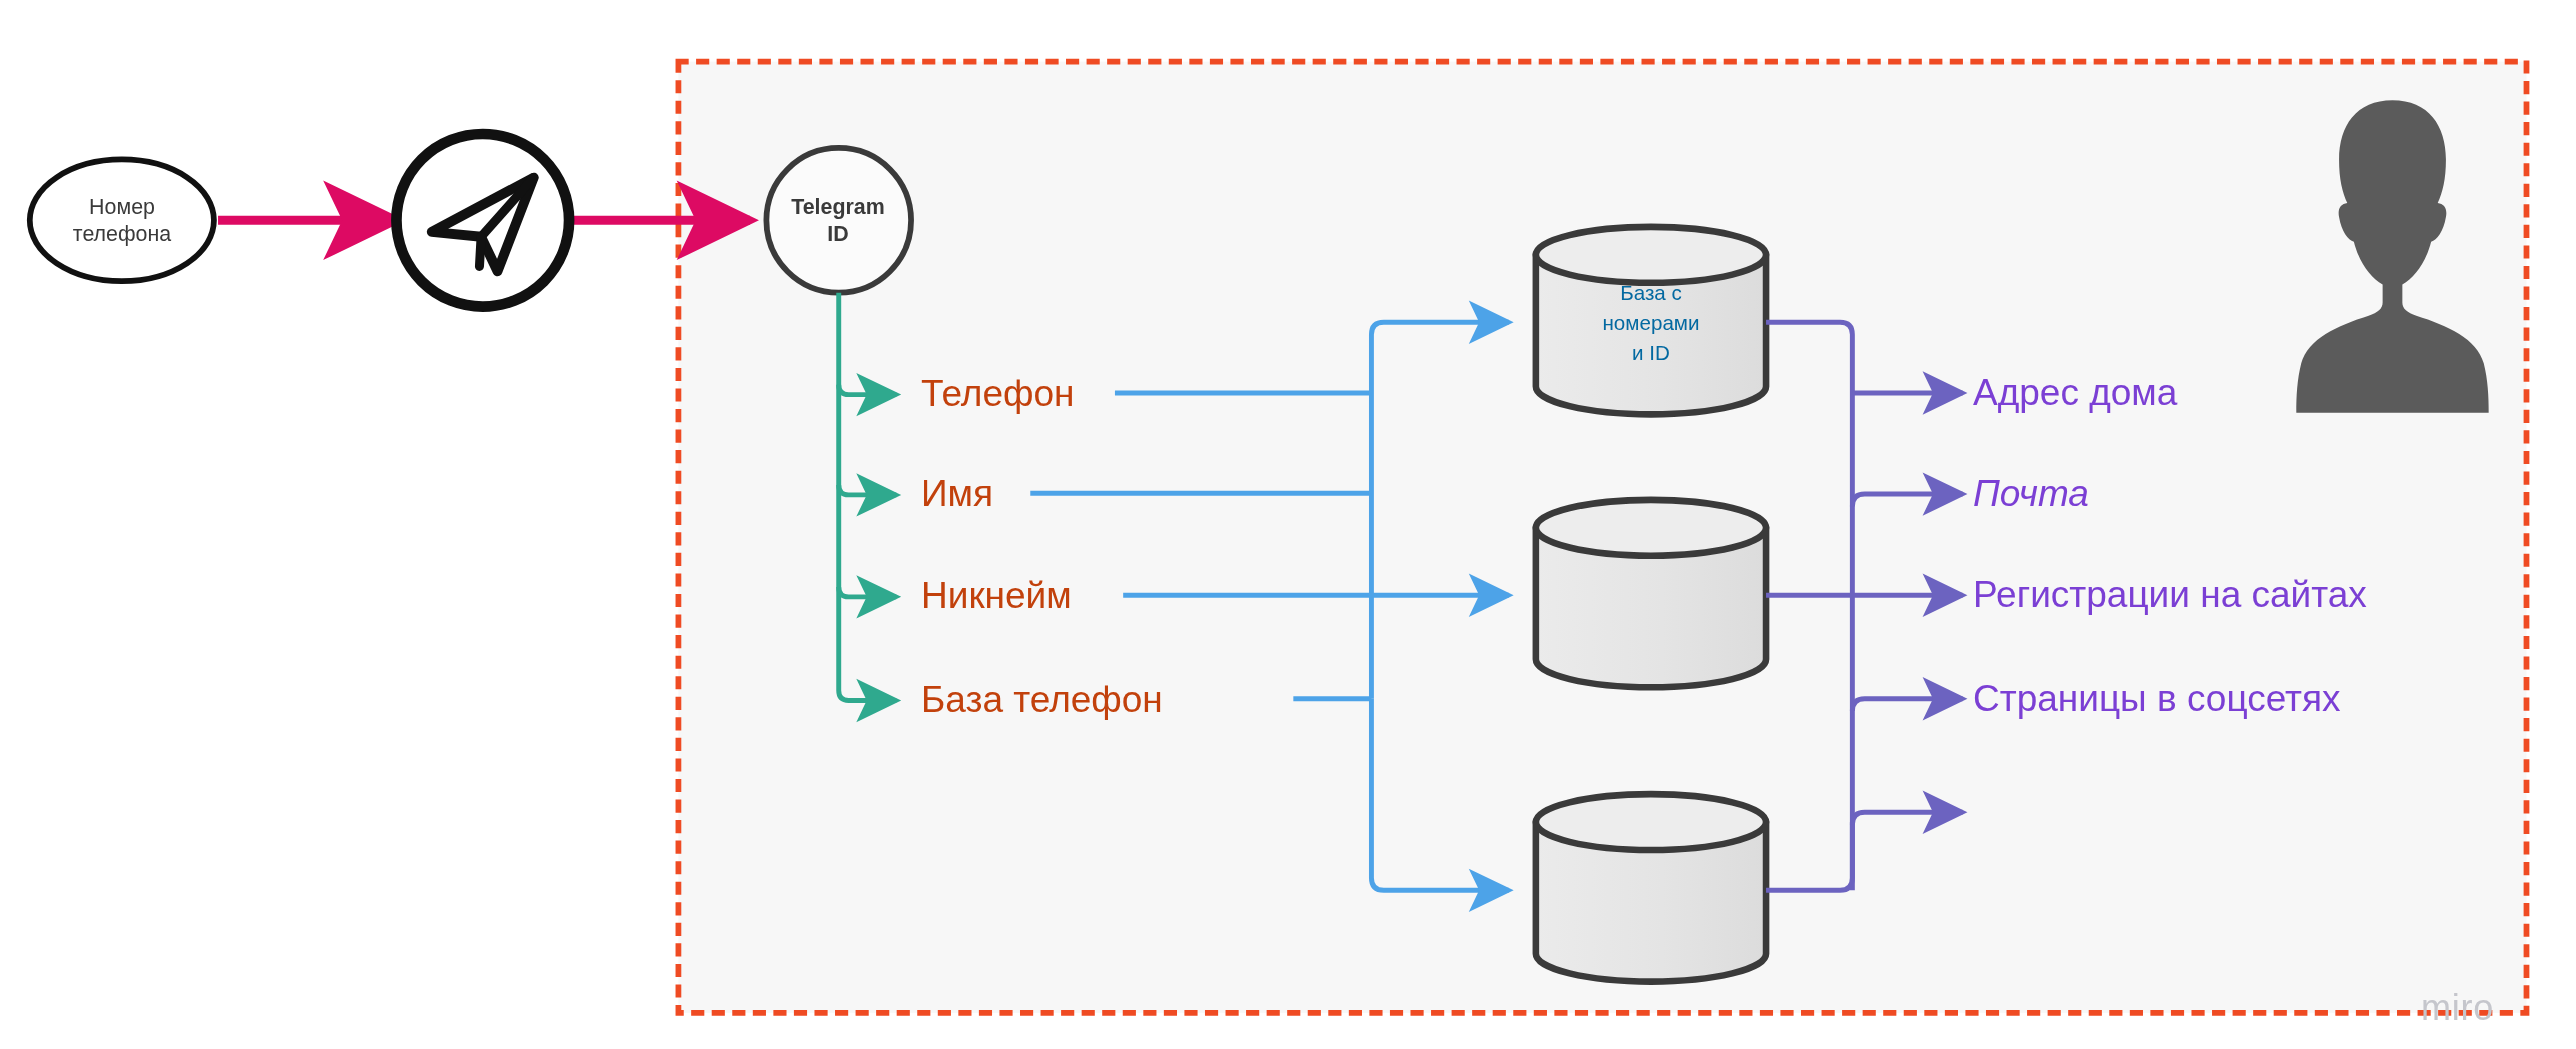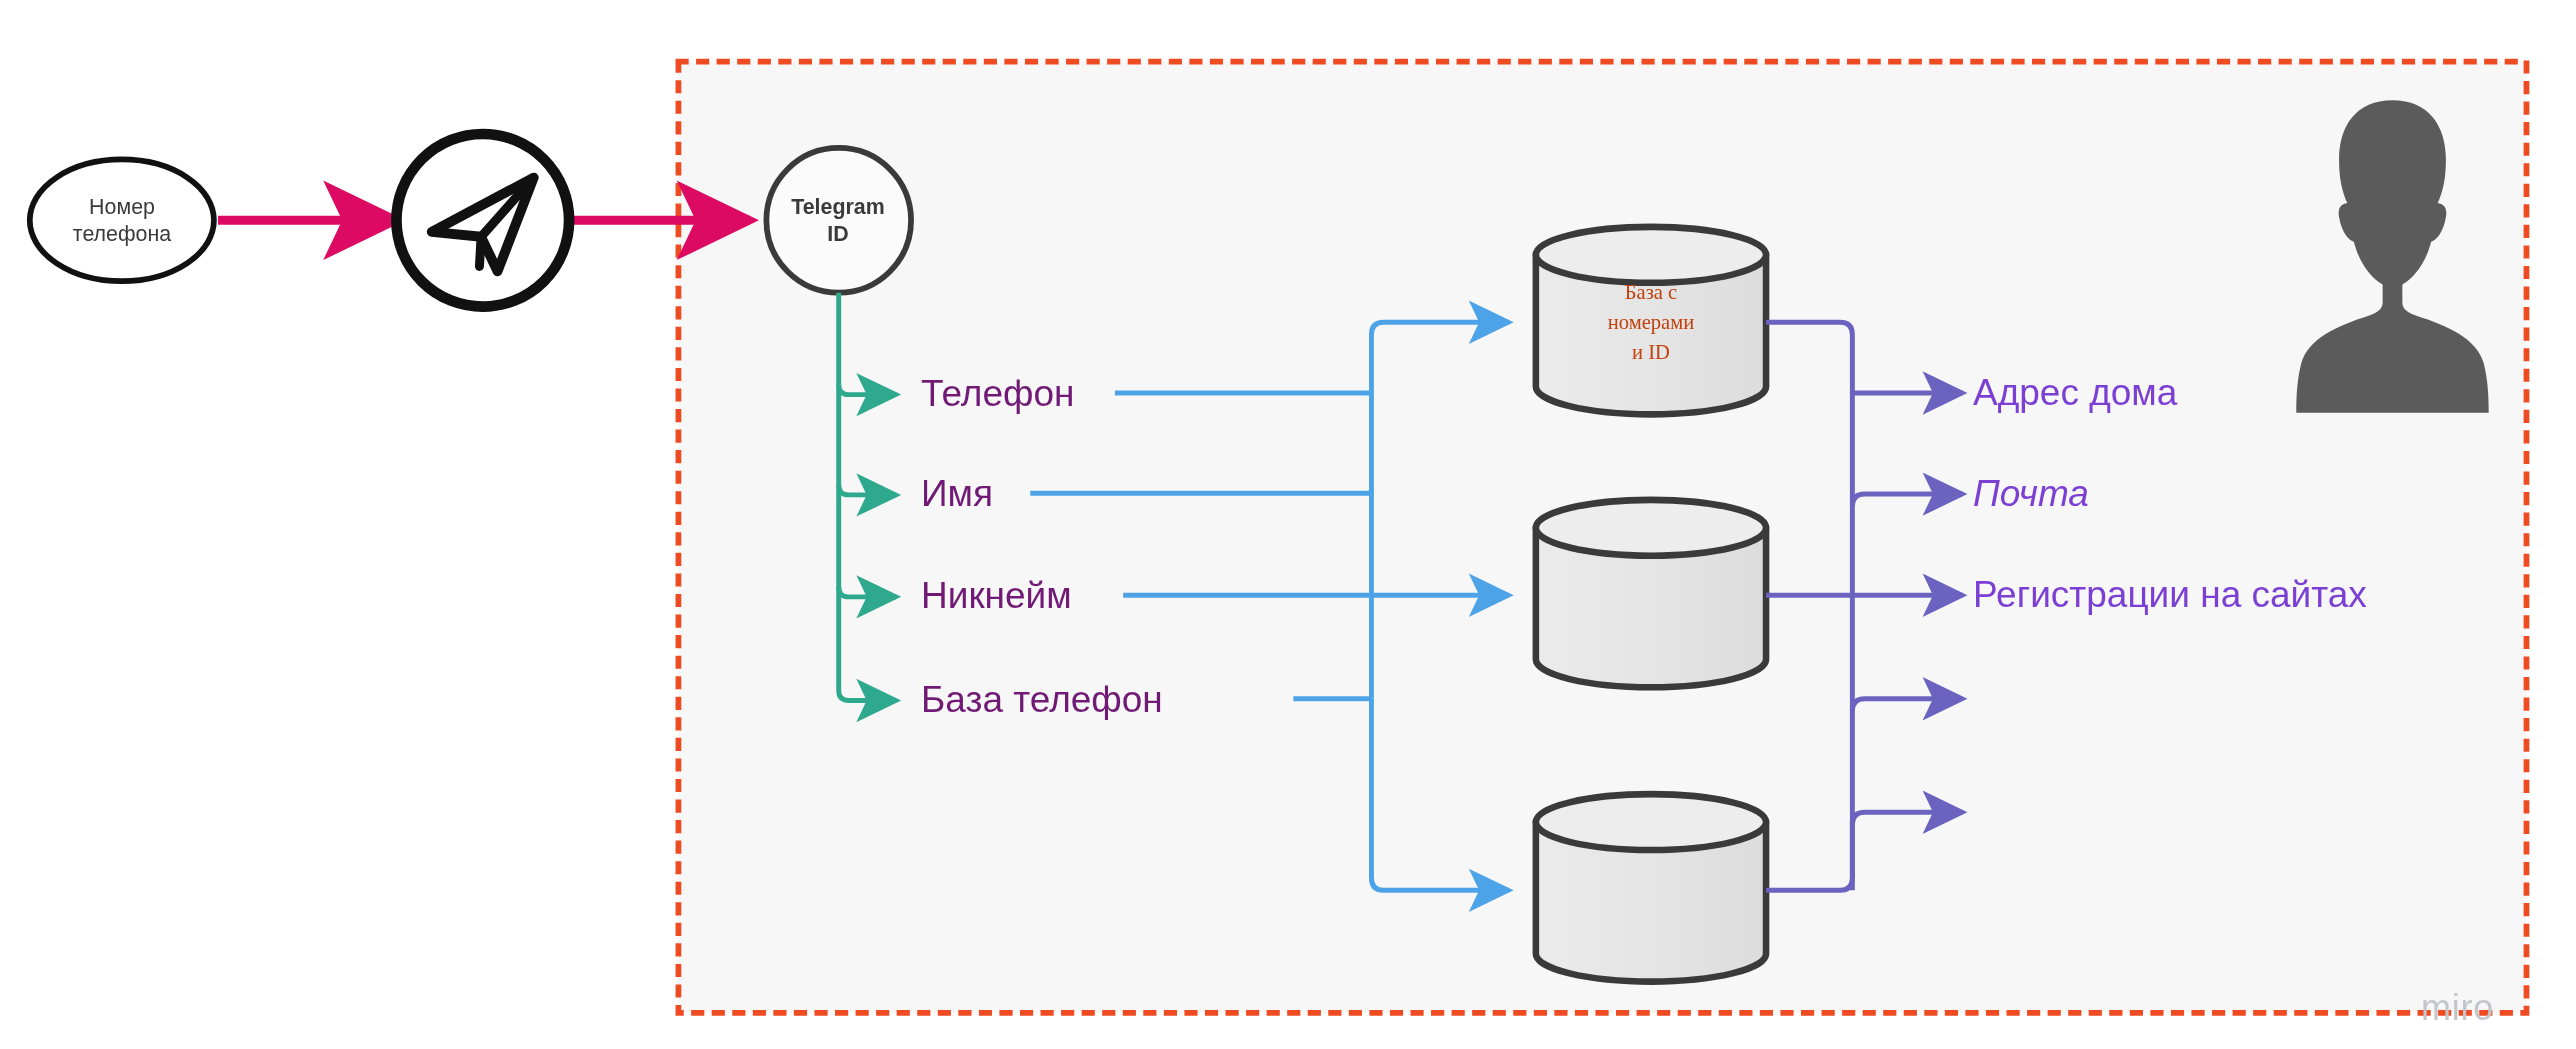--- a/index.html
+++ b/index.html
@@ -34,39 +34,39 @@
     font-size: 21.4px;
     line-height: 1.28;
     color: #3a3a3a;
     font-weight: 400;
   }
   
   .green-label {
     position: absolute;
     font-family: "Liberation Sans", sans-serif;
     font-size: 37px;
-    color: #701a75;
+    color: #c2410c;
     white-space: nowrap;
     line-height: 1;
   }
   
   .purple-label {
     position: absolute;
     font-family: "Liberation Sans", sans-serif;
     font-size: 37px;
     color: #7b3fd4;
     white-space: nowrap;
     line-height: 1;
   }
   
   .db-text {
     position: absolute;
-    font-family: Liberation Serif, serif;
+    font-family: Liberation Sans, sans-serif;
     font-size: 20.6px;
-    color: #c2410c;
+    color: #0369a1;
     text-align: center;
     line-height: 1.45;
     white-space: pre-line;
     width: 230px;
   }
   .miro-watermark {
     position: absolute;
     font-family: "Liberation Sans", sans-serif;
     font-size: 36px;
     color: #c5c6cc;
@@ -184,17 +184,18 @@
   <div class="green-label" style="left:921px; top:577px;">Никнейм</div>
   <div class="green-label" style="left:921px; top:681px;">База телефон</div>
 
   <div class="db-text" style="left: 1536px; top: 278px; width: 230px; white-space: pre-line;">База с
 номерами
 и ID</div>
 
   <div class="purple-label" style="left:1973px; top:374px;">Адрес дома</div>
   <div class="purple-label" style="left:1973px; top:475px;font-style:italic;">Почта</div>
   <div class="purple-label" style="left:1973px; top:576px;">Регистрации на сайтах</div>
+  <div class="purple-label" style="left:1973px; top:680px;">Страницы в соцсетях</div>
 
   <div class="miro-watermark" style="left:2421px; top:947px;">miro</div>
 
 </div>
 
 
 </body></html>

